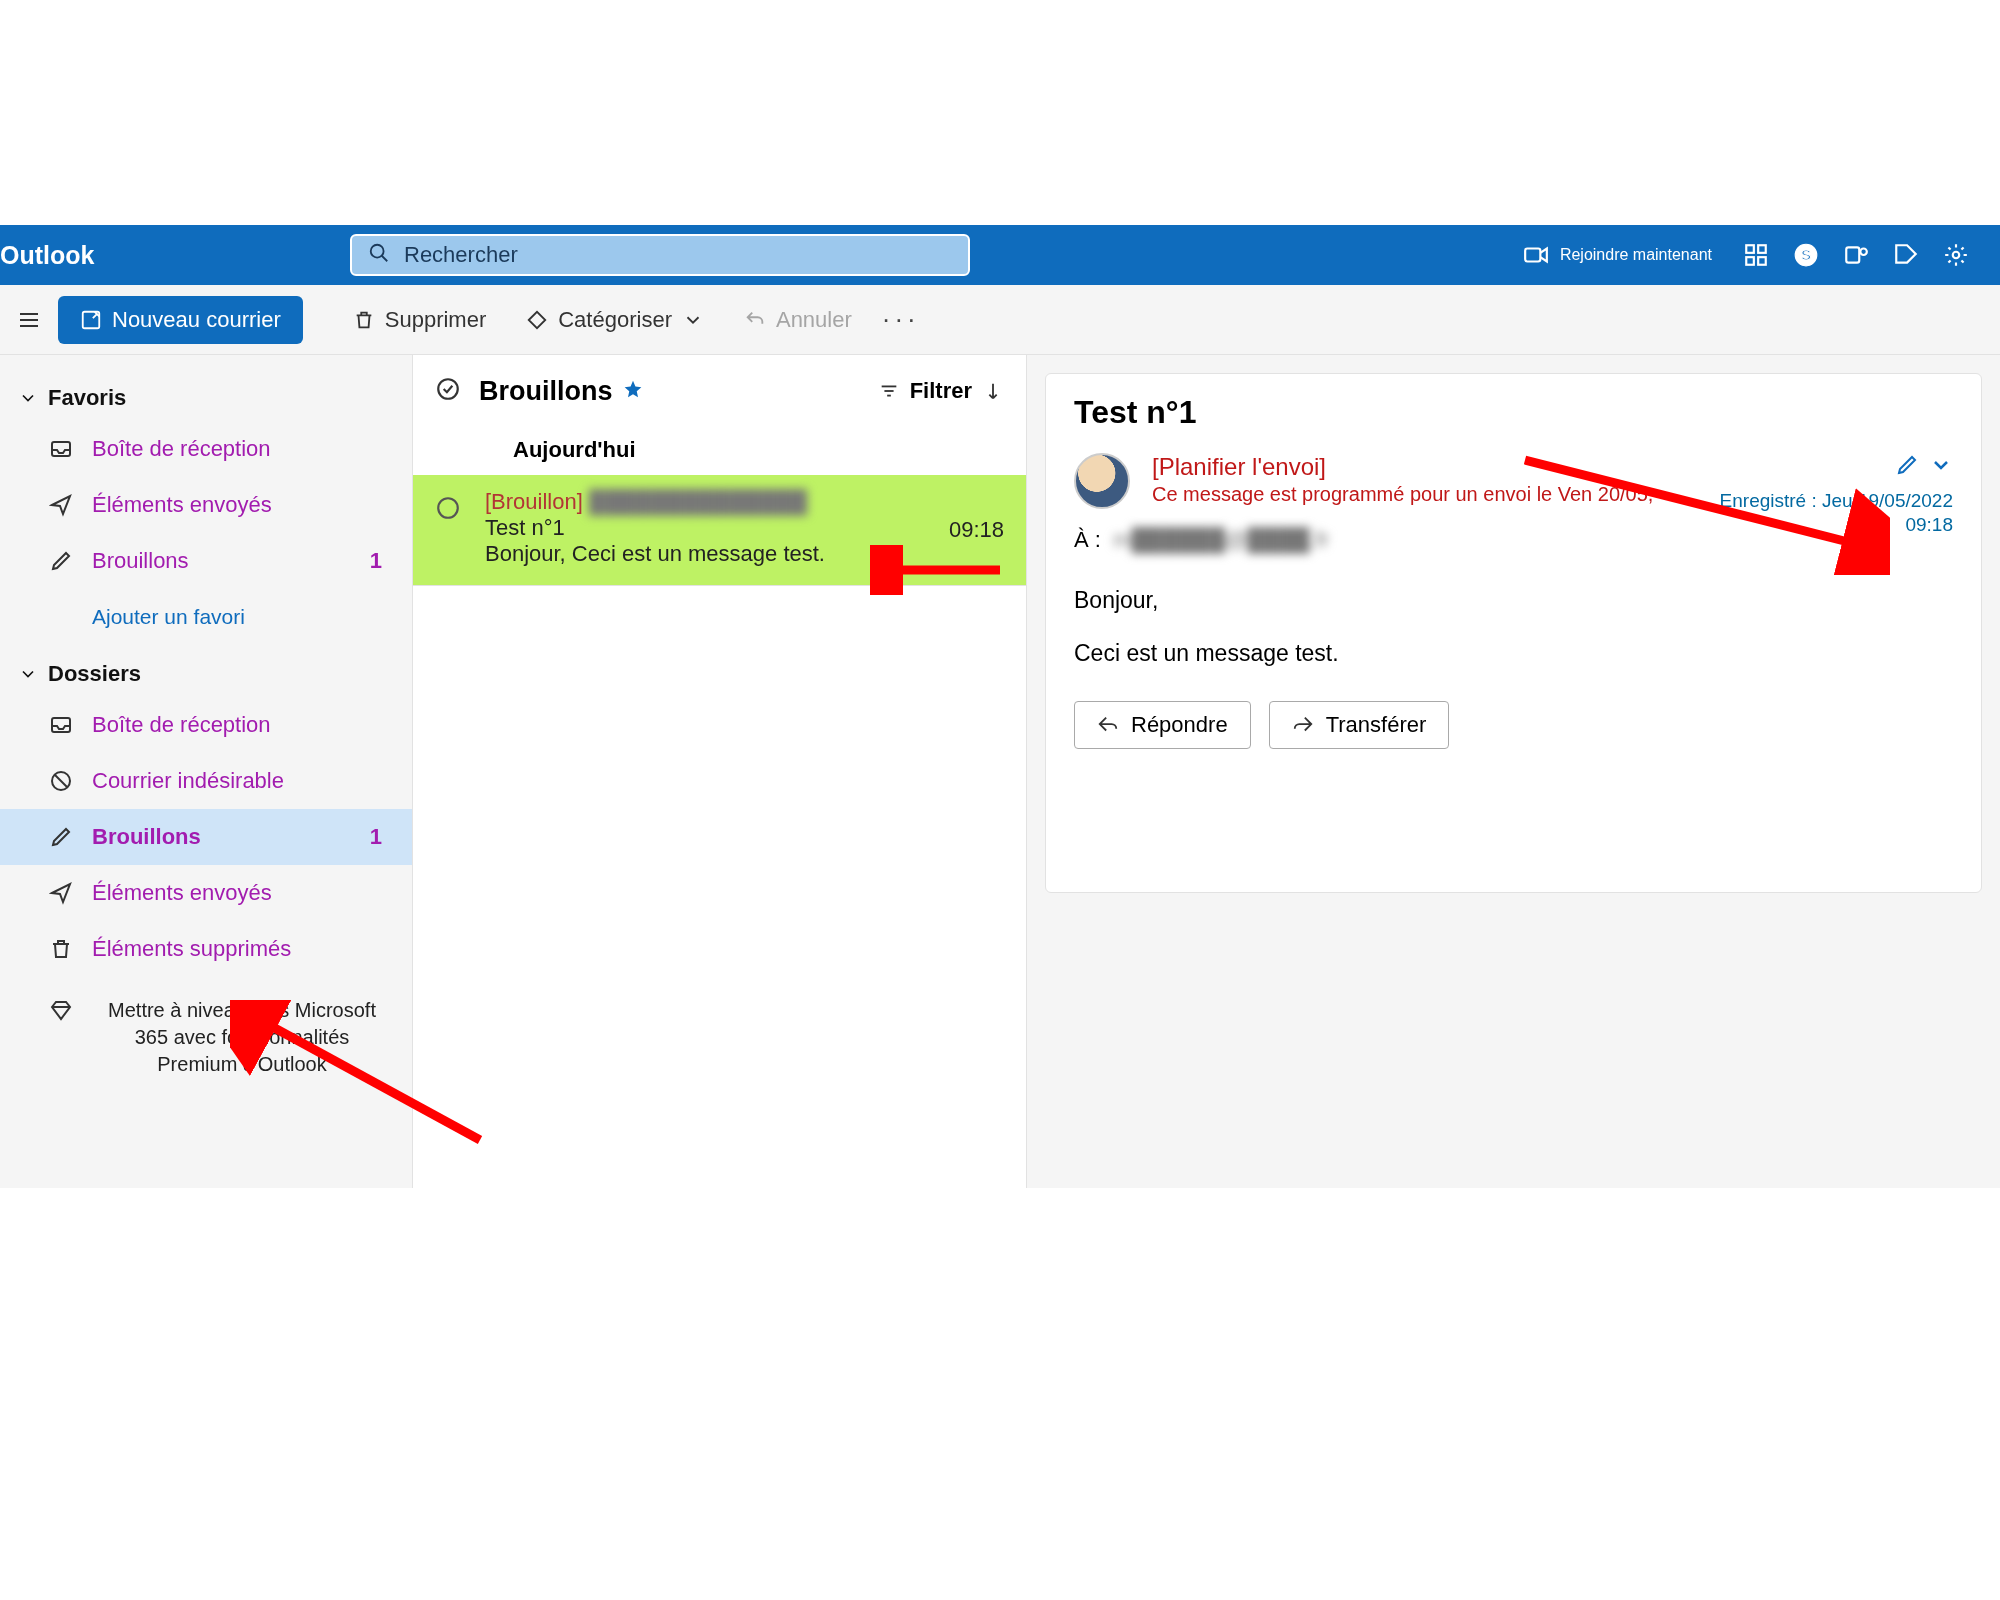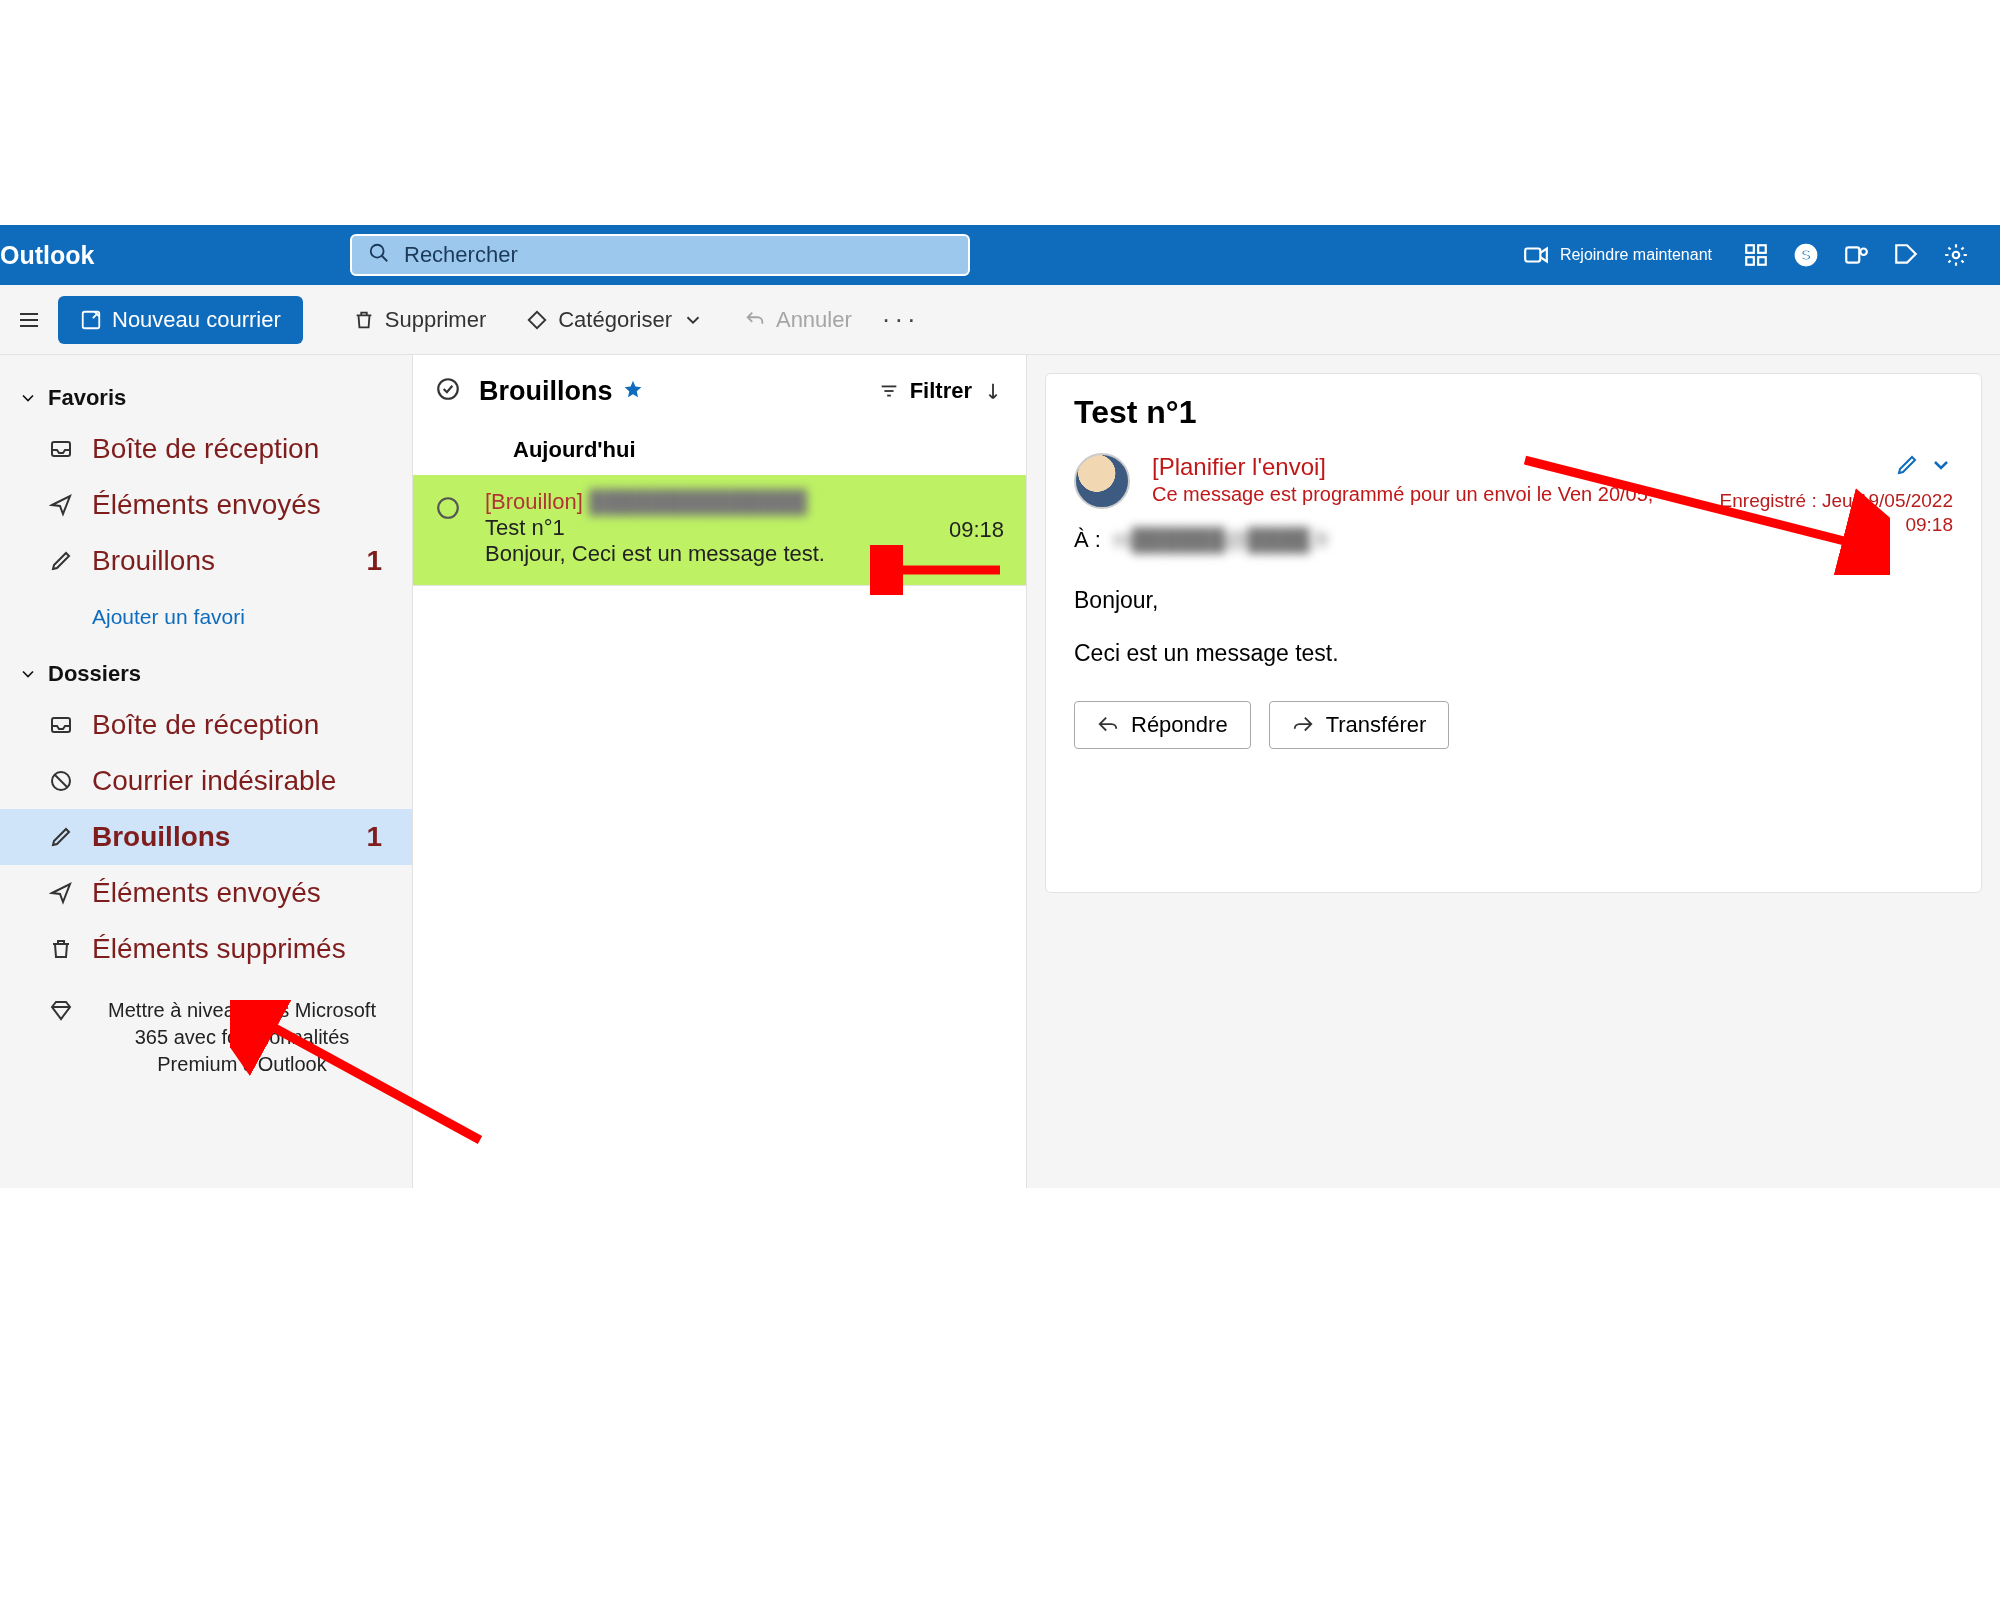--- a/index.html
+++ b/index.html
@@ -35,21 +35,21 @@
   .more { margin-left:24px; font-size:26px; letter-spacing:4px; color:#444; }
 
   
   .app { position:absolute; left:0; right:0; top:355px; bottom:0; display:flex; }
   .nav { width:413px; background:#f5f5f5; border-right:1px solid #e2e2e2; padding-top:20px;text-align:center; }
   .list { width:614px; border-right:1px solid #e2e2e2; background:#fff; }
   .reader { flex:1; background:#f5f5f5; padding:18px; }
 
   .section { display:flex; align-items:center; gap:10px; padding:10px 18px; font-size:22px; font-weight:600; color:#111; }
   .section svg { width:20px; height:20px; stroke:#111; }
-  .navitem { display:flex; align-items:center; height:56px; padding:0 18px 0 48px; font-size:28px; color:#7f1d1d; gap:18px; position:relative; }
+  .navitem { display:flex; align-items:center; height:56px; padding:0 18px 0 48px; font-size:22px; color:#a21caf; gap:18px; position:relative; }
   .navitem.link { color:#0f6cbd; padding-left:92px; font-size:21px; }
   .navitem.selected { background:#cfe4f8; font-weight:600; }
   .navitem .cnt { position:absolute; right:30px; font-weight:600; }
   .navicon { width:26px; height:26px; display:flex; align-items:center; justify-content:center; }
   .navicon svg { width:24px; height:24px; stroke:#333; fill:none; }
   .upgrade { padding:20px 20px 0 48px; display:flex; gap:18px; font-size:20px; color:#222; line-height:1.35; }
   .upgrade .navicon { flex:none; }
 
   .listhead { display:flex; align-items:center; height:72px; padding:0 22px; }
   .listhead .ckall svg { width:26px; height:26px; stroke:#333; fill:none; }
@@ -68,21 +68,21 @@
   .row2 { font-size:22px; color:#222; }
   .row3 { font-size:22px; color:#222; }
   .card .time { position:absolute; right:0; top:28px; font-size:22px; color:#222; }
 
   .panel { background:#fff; border:1px solid #e2e2e2; border-radius:6px; padding:20px 28px 28px; min-height:520px; position:relative; }
   .subject { font-size:32px; font-weight:700; margin-bottom:22px; }
   .fromrow { display:flex; align-items:flex-start; gap:22px; position:relative; }
   .avatar { width:56px; height:56px; border-radius:50%; background:radial-gradient(circle at 40% 35%, #f2d7b3 0 40%, #3d5a80 41% 100%); border:2px solid #ccc; flex:none; }
   .plan { font-size:24px; color:#c01818; font-weight:500; }
   .schednote { font-size:20px; color:#c01818; margin-top:2px; }
-  .saved { position:absolute; right:0; top:36px; text-align:right; font-size:19px; color:#b91c1c; line-height:1.25; }
+  .saved { position:absolute; right:0; top:36px; text-align:right; font-size:19px; color:#0369a1; line-height:1.25; }
   .editset { position:absolute; right:0; top:0; display:flex; gap:10px; align-items:center; }
   .editset svg { width:24px; height:24px; stroke:#0f6cbd; fill:none; }
   .to { margin-top:18px; font-size:22px; }
   .mbody { margin-top:28px; font-size:23px; line-height:1.7; }
   .actions { margin-top:28px; display:flex; gap:18px; }
   .actbtn { border:1px solid #a9a9a9; background:#fff; height:48px; padding:0 22px; font-size:22px; display:flex; align-items:center; gap:12px; border-radius:4px; }
   .actbtn svg { width:22px; height:22px; stroke:#333; fill:none; }
 
   
   .arrow { position:absolute; pointer-events:none; }

